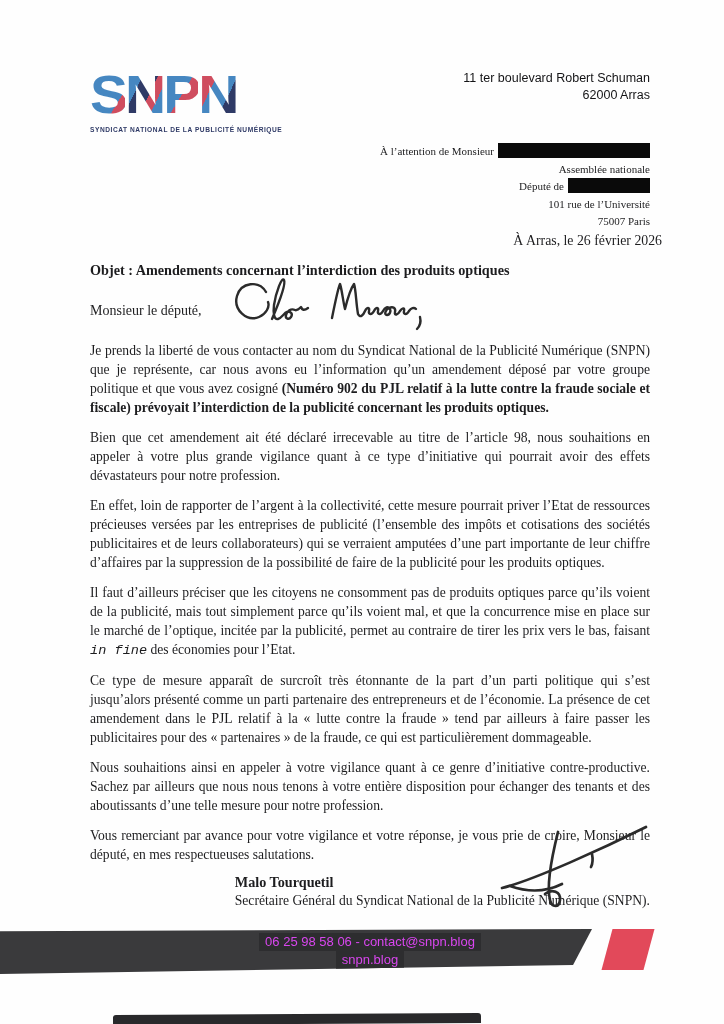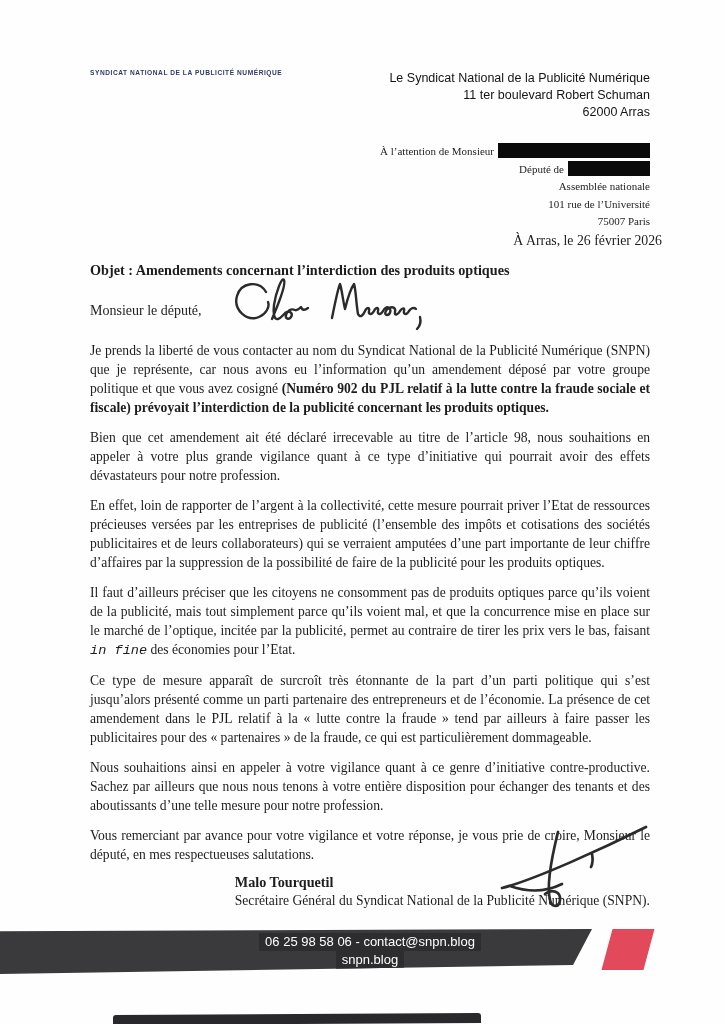--- a/index.html
+++ b/index.html
@@ -50,51 +50,53 @@
   .sig-block{position:absolute;right:74px;top:874px;line-height:17.5px;}
   .sig-name{font-weight:700;font-size:14.2px;}
   .sig-title{font-size:13.6px;}
   
   .footer-band{
     position:absolute;left:0;top:929px;width:592px;height:45px;background:var(--band);
     clip-path:polygon(0 5%,100% 0%,96.8% 80%,0 100%);
   }
   .footer-text{
     position:absolute;left:150px;top:4px;width:440px;text-align:center;
-    font-family:"Liberation Sans",sans-serif;font-size:13px;line-height:18px;color:#ffffff;
+    font-family:"Liberation Sans",sans-serif;font-size:13px;line-height:18px;color:#d946ef;
   }
   .footer-text span{background:#2d2d2f;padding:0 6px;display:inline-block;}
   .accent-shape{
     position:absolute;left:607px;top:929px;width:42px;height:41px;
     background:var(--accent);transform:skewX(-15deg);
   }
   .bottom-bar{
     position:absolute;left:113px;top:1014px;width:368px;height:10px;
     background:#29292b;border-radius:3px 3px 0 0;transform:rotate(-.3deg);
   }
 </style>
 </head>
 <body>
 
 <div class="page">
 
   <div class="logo">
+    <div class="logo-word">
+      <span class="l1">S</span><span class="l2">N</span><span class="l3">P</span><span class="l4">N</span>
+    </div>
     <div class="logo-tagline">SYNDICAT NATIONAL DE LA PUBLICITÉ NUMÉRIQUE</div>
   </div>
 
   <div class="sender">
-    <div>Le Syndicat National de la Publicité Numérique</div>
     <div>11 ter boulevard Robert Schuman</div>
     <div>62000 Arras</div>
   </div>
 
   <div class="recipient">
     <div><span>À l’attention de Monsieur</span><span class="redact r1"></span></div>
+    <div>Assemblée nationale</div>
     <div><span>Député de</span><span class="redact r2"></span></div>
-    <div>Assemblée nationale</div>
     <div>101 rue de l’Université</div>
     <div>75007 Paris</div>
   </div>
 
   <div class="dateline">À Arras, le 26 février 2026</div>
 
   <div class="subject">Objet : Amendements concernant l’interdiction des produits optiques</div>
 
   <div class="salutation">Monsieur le député,</div>
   <svg class="hand greeting-svg" role="img" width="215" height="58" viewBox="0 0 215 58" stroke-width="2.4" aria-label="Cher Monsieur,">

